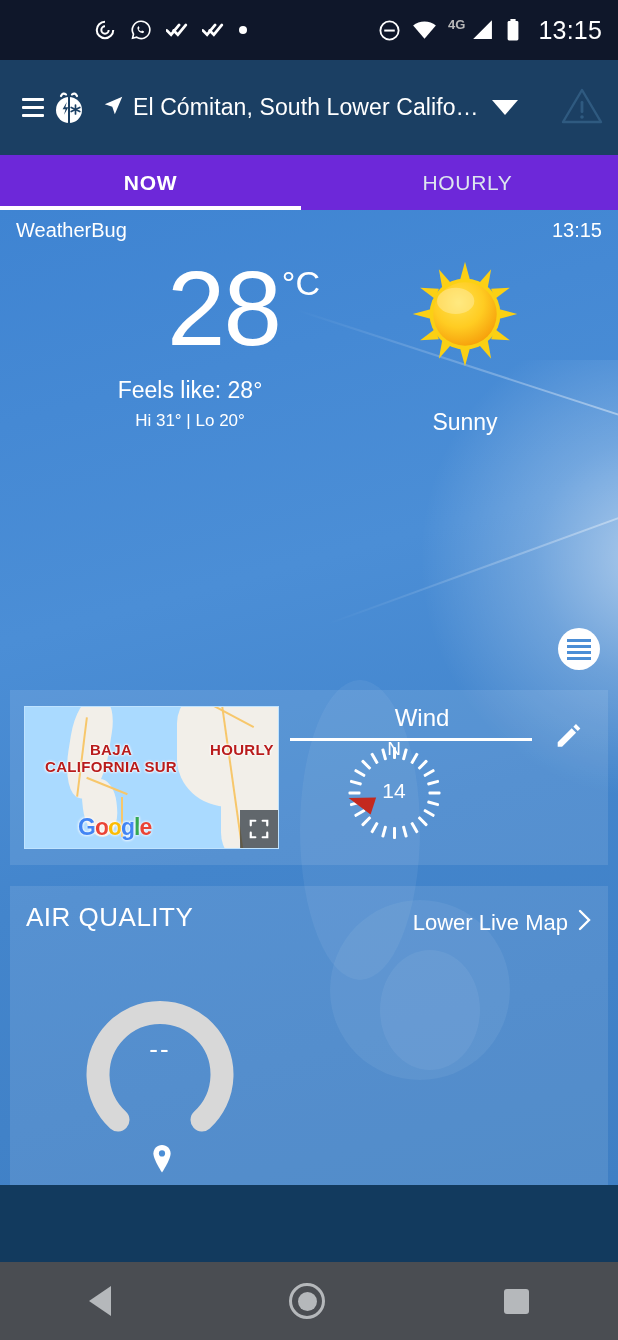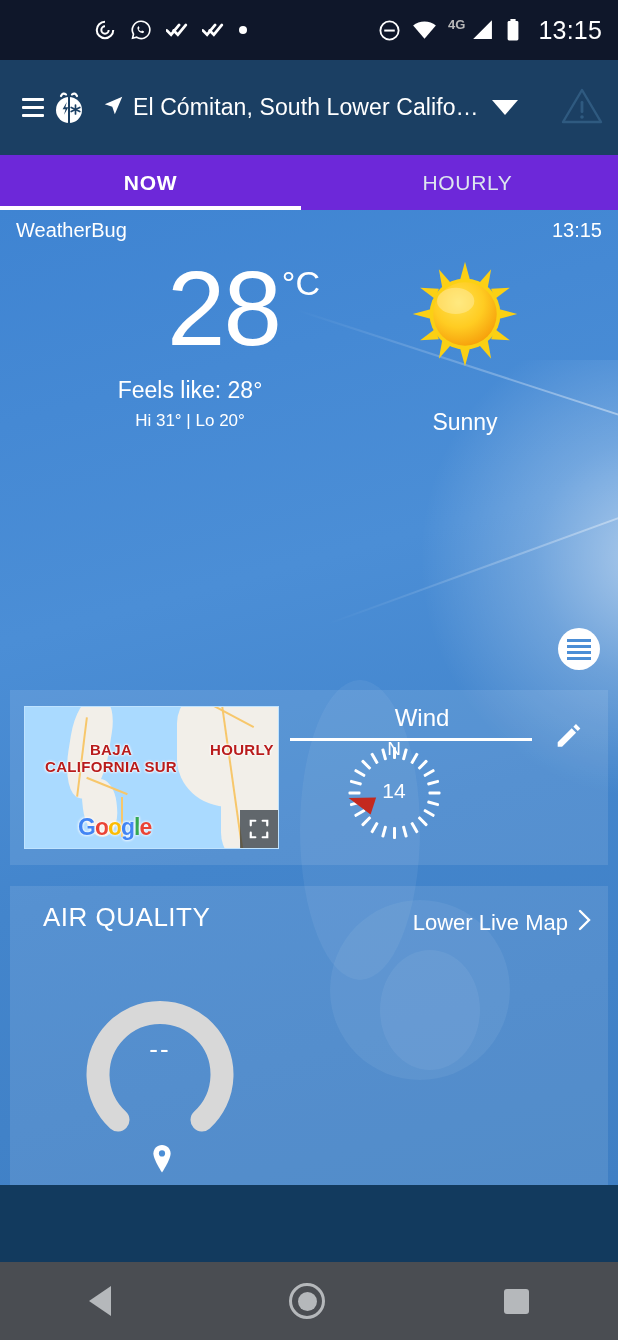--- a/index.html
+++ b/index.html
@@ -148,21 +148,21 @@
   .tick i{ display:block; width:3px; height:12px; background:#fff; border-radius:1px;}
   .compass-val{ position:absolute; left:0; top:36px; width:100%; text-align:center; color:#fff; font-size:21px;}
   .needle{
     position:absolute; left:4px; top:50px; width:0;height:0;
     border-top:9px solid transparent; border-bottom:9px solid transparent;
     border-right:26px solid #c4291e; transform:rotate(18deg);
   }
 
   
   .aq-card{ top:676px; height:310px; }
-  .aq-title{ position:absolute; left:16px; top:16px; color:#fff; font-size:26px; letter-spacing:.5px;margin-left:17px;}
+  .aq-title{ position:absolute; left:16px; top:16px; color:#fff; font-size:26px; letter-spacing:.5px;}
   .aq-link{ position:absolute; right:16px; top:22px; color:#fff; font-size:22px; display:flex; align-items:center; gap:8px;}
   .gauge{ position:absolute; left:50px; top:62px; width:200px; height:200px; }
   .gauge svg{ display:block; }
   .gauge-val{ position:absolute; left:0; top:86px; width:200px; text-align:center; color:#fff; font-size:26px; letter-spacing:2px;}
   .aq-pin{ position:absolute; left:140px; top:258px; }
 
   
   .bottombar{
     position:absolute; top:1185px; left:0; width:618px; height:77px; background:#123a5e;
   }

